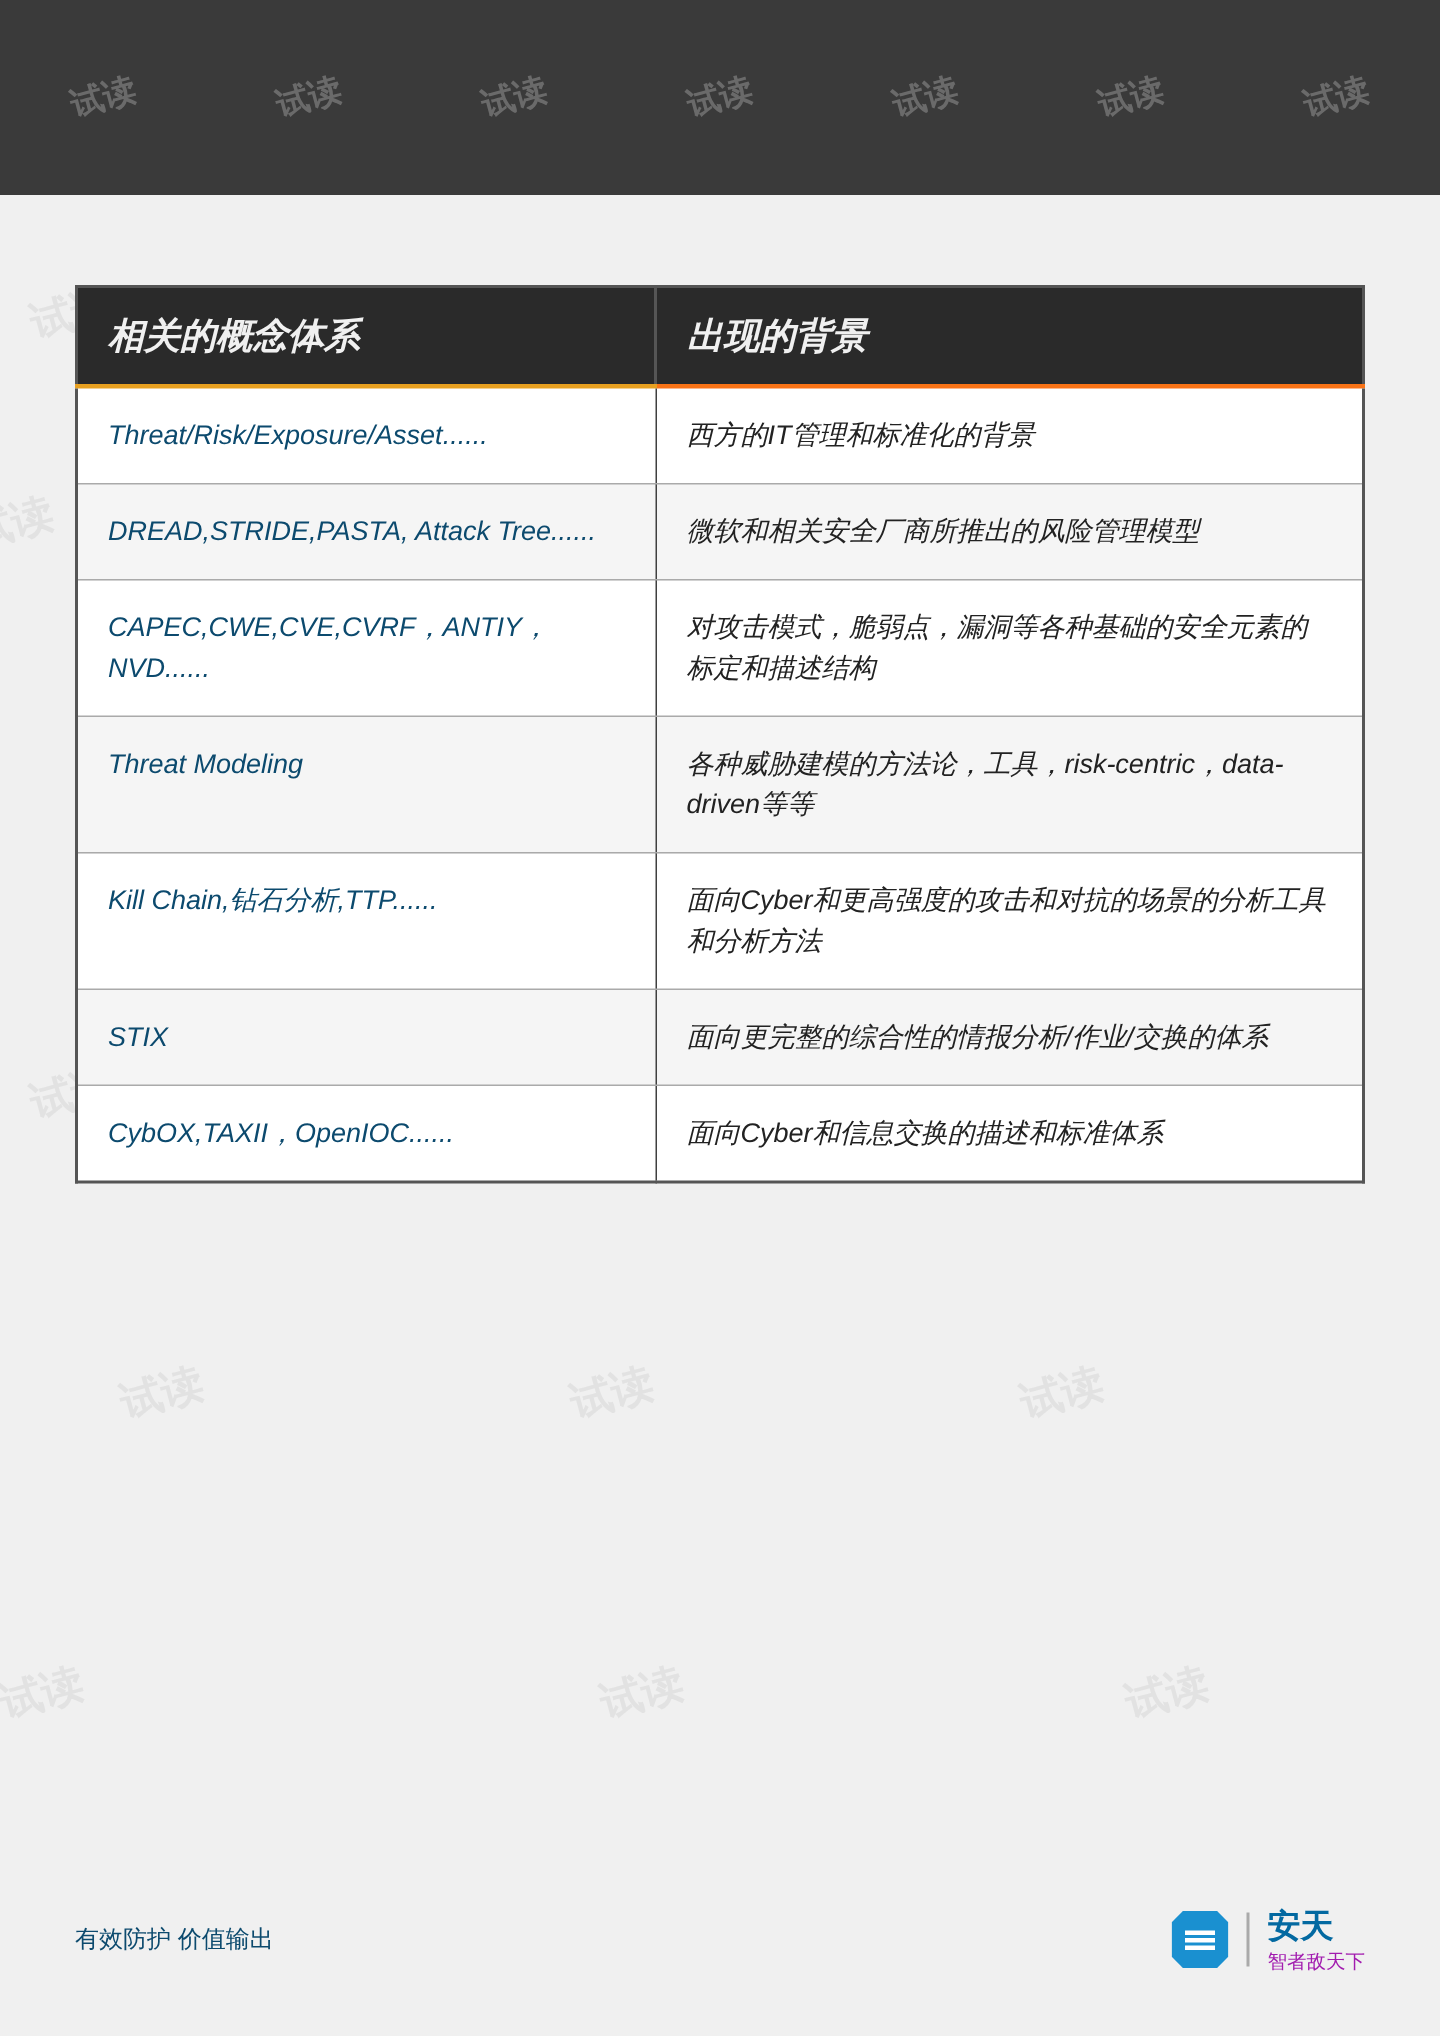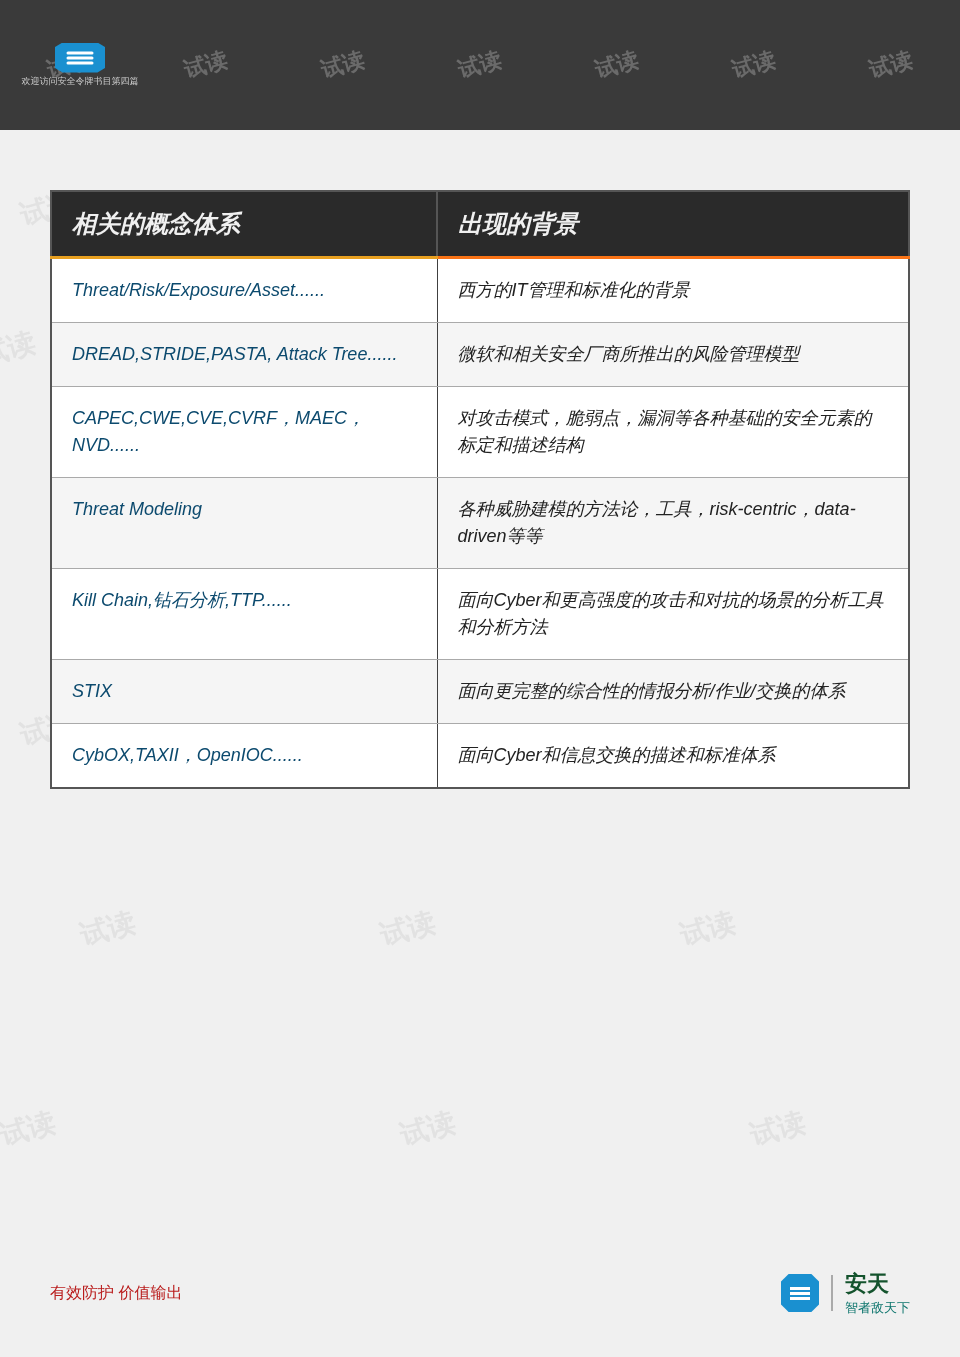--- a/index.html
+++ b/index.html
@@ -193,21 +193,21 @@
       bottom: 40px;
       left: 50px;
       right: 50px;
       display: flex;
       align-items: center;
       justify-content: space-between;
     }
 
     .footer-text {
       font-size: 16px;
-      color: #b91c1c;
+      color: #0c4a6e;
       font-family: 'Microsoft YaHei', sans-serif;
       font-weight: 500;
     }
 
     .footer-logo {
       display: flex;
       align-items: center;
       gap: 6px;
     }
 
@@ -223,28 +223,28 @@
 
     .footer-logo-icon-inner {
       width: 20px;
       height: 3px;
       background: white;
       box-shadow: 0 -5px 0 white, 0 5px 0 white;
     }
 
     .footer-logo-text {
       font-size: 22px;
-      color: #14532d;
+      color: #0369a1;
       font-weight: bold;
       font-family: 'Microsoft YaHei', sans-serif;
     }
 
     .footer-logo-subtext {
       font-size: 13px;
-      color: #0f766e;
+      color: #a21caf;
       font-family: 'Microsoft YaHei', sans-serif;
     }
 
     .divider-vertical {
       width: 2px;
       height: 36px;
       background: #aaa;
       margin: 0 6px;
     }
   </style>
@@ -257,30 +257,20 @@
   <div class="header-watermarks">
     <span class="watermark-item">试读</span>
     <span class="watermark-item">试读</span>
     <span class="watermark-item">试读</span>
     <span class="watermark-item">试读</span>
     <span class="watermark-item">试读</span>
     <span class="watermark-item">试读</span>
     <span class="watermark-item">试读</span>
   </div>
 
-  <div class="header-right-logo">
-    <div class="header-right-logo-icon">
-      <svg width="30" height="18" viewBox="0 0 30 18">
-        <line x1="3" y1="4" x2="27" y2="4" stroke="white" stroke-width="3" stroke-linecap="round"></line>
-        <line x1="3" y1="9" x2="27" y2="9" stroke="white" stroke-width="3" stroke-linecap="round"></line>
-        <line x1="3" y1="14" x2="27" y2="14" stroke="white" stroke-width="3" stroke-linecap="round"></line>
-      </svg>
-    </div>
-    <div class="header-right-logo-text">欢迎访问安全令牌书目第四篇</div>
-  </div>
 </div>
 
 <div class="body-watermarks">
   <span class="body-watermark" style="top:60px; left:20px;">试读</span>
   <span class="body-watermark" style="top:60px; left:200px;">试读</span>
   <span class="body-watermark" style="top:60px; left:400px;">试读</span>
   <span class="body-watermark" style="top:60px; left:600px;">试读</span>
   <span class="body-watermark" style="top:60px; left:800px;">试读</span>
   <span class="body-watermark" style="top:200px; left:-20px;">试读</span>
   <span class="body-watermark" style="top:200px; left:300px;">试读</span>
@@ -310,21 +300,21 @@
     <tbody id="table-body">
     <tr>
           <td class="left-col">Threat/Risk/Exposure/Asset......</td>
           <td class="right-col">西方的IT管理和标准化的背景</td>
         </tr>
         <tr>
           <td class="left-col">DREAD,STRIDE,PASTA, Attack Tree......</td>
           <td class="right-col">微软和相关安全厂商所推出的风险管理模型</td>
         </tr>
         <tr>
-          <td class="left-col">CAPEC,CWE,CVE,CVRF，MAEC，NVD......</td>
+          <td class="left-col">CAPEC,CWE,CVE,CVRF，ANTIY，NVD......</td>
           <td class="right-col">对攻击模式，脆弱点，漏洞等各种基础的安全元素的标定和描述结构</td>
         </tr>
         <tr>
           <td class="left-col">Threat Modeling</td>
           <td class="right-col">各种威胁建模的方法论，工具，risk-centric，data-driven等等</td>
         </tr>
         <tr>
           <td class="left-col">Kill Chain,钻石分析,TTP......</td>
           <td class="right-col">面向Cyber和更高强度的攻击和对抗的场景的分析工具和分析方法</td>
         </tr>

